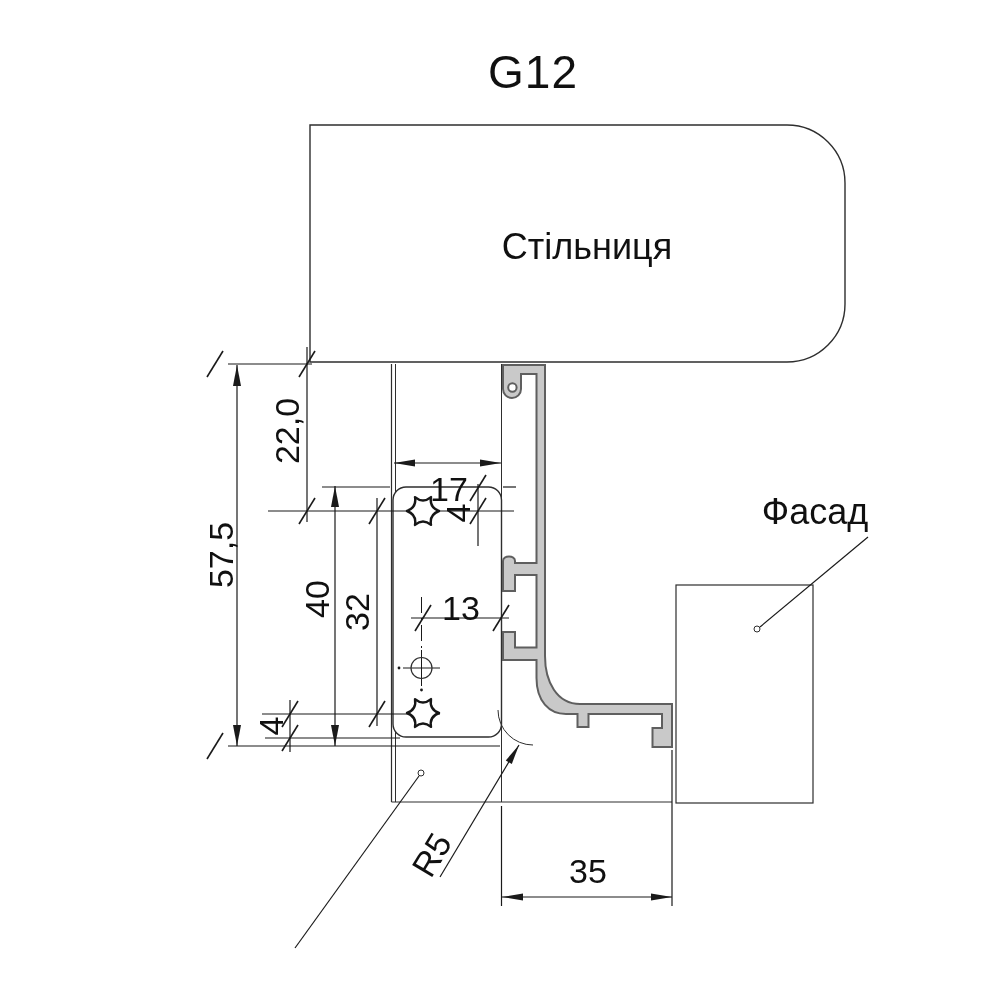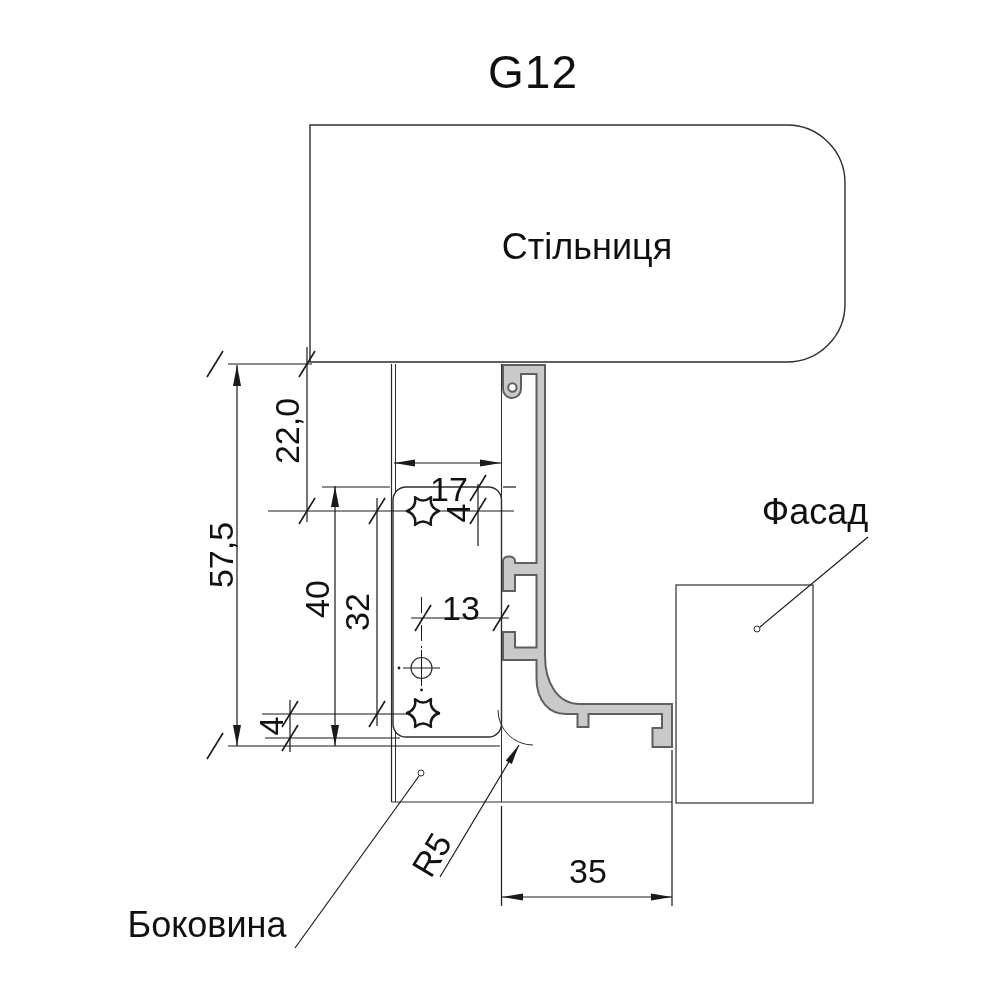--- a/index.html
+++ b/index.html
@@ -120,21 +120,20 @@
     <line class="dim" x1="295" y1="948" x2="419" y2="776"></line>
     <circle class="thin2" cx="421" cy="773" r="3" fill="#fff"></circle>
 
     <line class="dim" x1="868" y1="537" x2="760" y2="627"></line>
     <circle class="thin2" cx="757" cy="629" r="3" fill="#fff"></circle>
   </svg>
 
   <div class="lbl title" style="left:533px;top:72px;">G12</div>
   <div class="lbl name" style="left:587px;top:247px;">Стільниця</div>
   <div class="lbl name" style="left:815px;top:512px;">Фасад</div>
-  <div class="lbl name" style="left:207px;top:925px;">Боковина</div>
 
   <div class="lbl dimtxt rot90" style="left:221px;top:555px;">57,5</div>
   <div class="lbl dimtxt rot90" style="left:287px;top:431px;">22,0</div>
   <div class="lbl dimtxt rot90" style="left:317px;top:599px;">40</div>
   <div class="lbl dimtxt rot90" style="left:357px;top:612px;">32</div>
   <div class="lbl dimtxt rot90" style="left:458px;top:513px;">4</div>
   <div class="lbl dimtxt rot90" style="left:271px;top:726px;">4</div>
   <div class="lbl dimtxt" style="left:449px;top:443px;margin-top:46px;">17</div>
   <div class="lbl dimtxt" style="left:461px;top:600px;margin-top:8px;">13</div>
   <div class="lbl dimtxt" style="left:588px;top:871px;">35</div>

